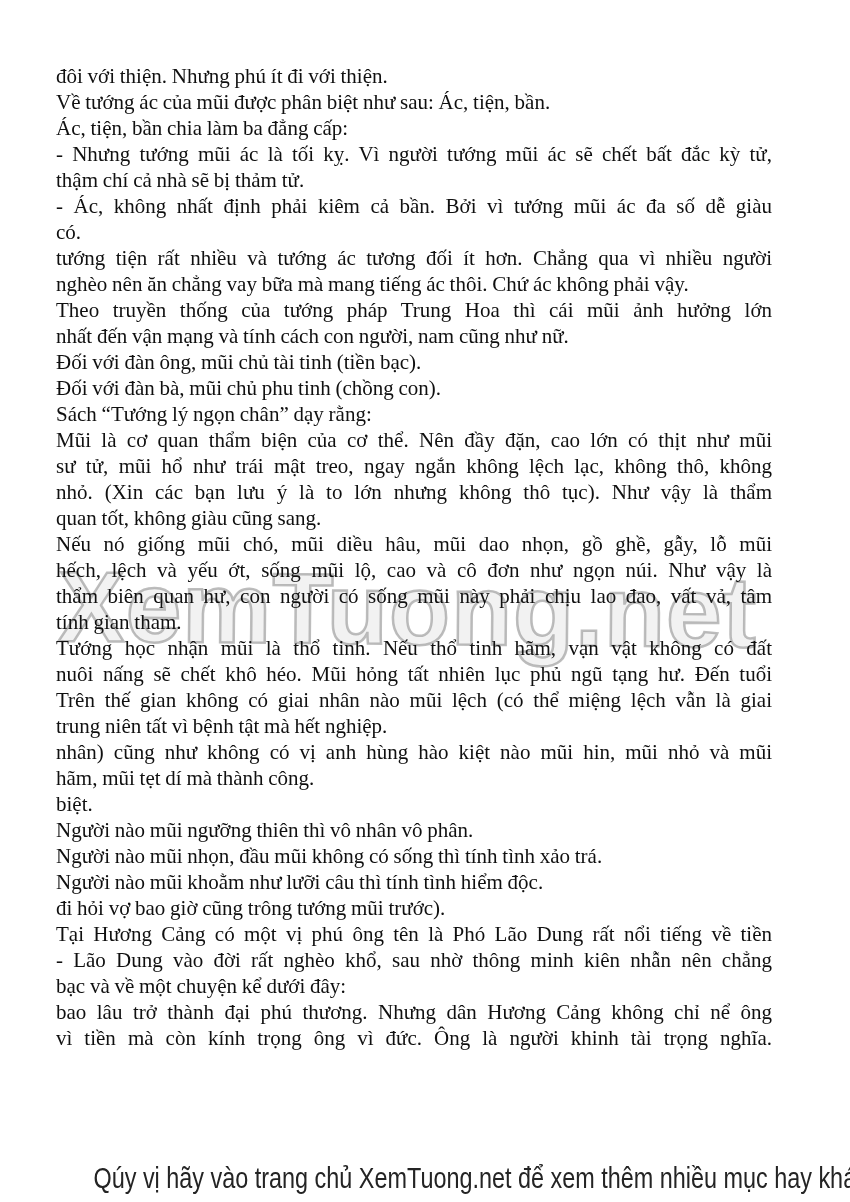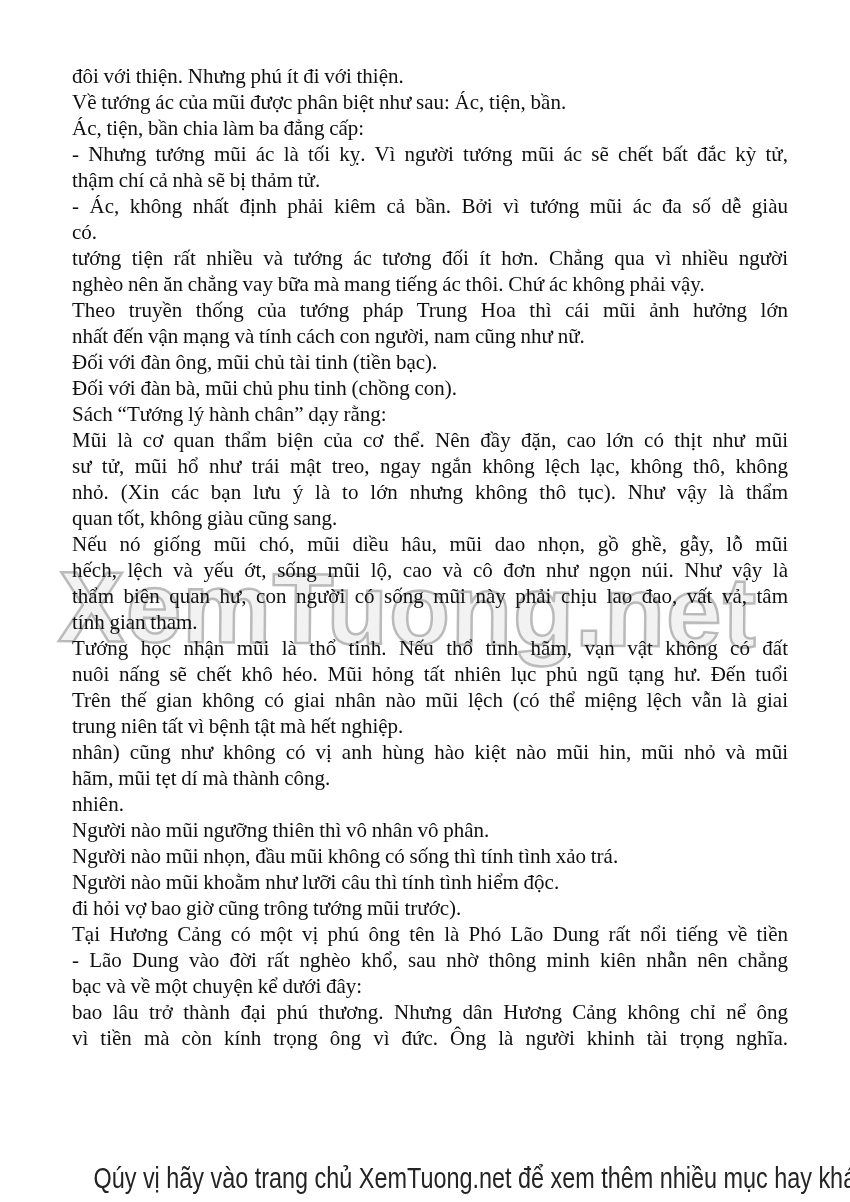--- a/index.html
+++ b/index.html
@@ -29,21 +29,21 @@
     white-space: nowrap;
     color: rgba(130, 130, 130, 0.10);
     -webkit-text-stroke: 2.5px rgba(145, 145, 145, 0.60);
     transform: rotate(0.5deg);
     transform-origin: left center;
     letter-spacing: 1px;
     user-select: none;
   }
   .text-block {
     position: absolute;
-    left: 72px;
+    left: 56px;
     top: 63px;
     width: 716px;
     z-index: 2;
     font-size: 21px;
     line-height: 26px;
     word-spacing: -0.5px;
   }
   .line {
     height: 26px;
     overflow: hidden;
@@ -84,36 +84,36 @@
       <div class="line">- Nhưng tướng mũi ác là tối kỵ. Vì người tướng mũi ác sẽ chết bất đắc kỳ tử,</div>
       <div class="line plain">thậm chí cả nhà sẽ bị thảm tử.</div>
       <div class="line">- Ác, không nhất định phải kiêm cả bần. Bởi vì tướng mũi ác đa số dễ giàu</div>
       <div class="line plain">có.</div>
       <div class="line">tướng tiện rất nhiều và tướng ác tương đối ít hơn. Chẳng qua vì nhiều người</div>
       <div class="line plain">nghèo nên ăn chẳng vay bữa mà mang tiếng ác thôi. Chứ ác không phải vậy.</div>
       <div class="line">Theo truyền thống của tướng pháp Trung Hoa thì cái mũi ảnh hưởng lớn</div>
       <div class="line plain">nhất đến vận mạng và tính cách con người, nam cũng như nữ.</div>
       <div class="line plain">Đối với đàn ông, mũi chủ tài tinh (tiền bạc).</div>
       <div class="line plain">Đối với đàn bà, mũi chủ phu tinh (chồng con).</div>
-      <div class="line plain">Sách “Tướng lý hành chân” dạy rằng:</div>
+      <div class="line plain">Sách “Tướng lý ngọn chân” dạy rằng:</div>
       <div class="line">Mũi là cơ quan thẩm biện của cơ thể. Nên đầy đặn, cao lớn có thịt như mũi</div>
       <div class="line">sư tử, mũi hổ như trái mật treo, ngay ngắn không lệch lạc, không thô, không</div>
       <div class="line">nhỏ. (Xin các bạn lưu ý là to lớn nhưng không thô tục). Như vậy là thẩm</div>
       <div class="line plain">quan tốt, không giàu cũng sang.</div>
       <div class="line">Nếu nó giống mũi chó, mũi diều hâu, mũi dao nhọn, gồ ghề, gẫy, lỗ mũi</div>
       <div class="line">hếch, lệch và yếu ớt, sống mũi lộ, cao và cô đơn như ngọn núi. Như vậy là</div>
       <div class="line">thẩm biên quan hư, con người có sống mũi này phải chịu lao đao, vất vả, tâm</div>
       <div class="line plain">tính gian tham.</div>
       <div class="line">Tướng học nhận mũi là thổ tinh. Nếu thổ tinh hãm, vạn vật không có đất</div>
       <div class="line">nuôi nấng sẽ chết khô héo. Mũi hỏng tất nhiên lục phủ ngũ tạng hư. Đến tuổi</div>
       <div class="line">Trên thế gian không có giai nhân nào mũi lệch (có thể miệng lệch vẫn là giai</div>
       <div class="line plain">trung niên tất vì bệnh tật mà hết nghiệp.</div>
       <div class="line">nhân) cũng như không có vị anh hùng hào kiệt nào mũi hin, mũi nhỏ và mũi</div>
       <div class="line plain">hãm, mũi tẹt dí mà thành công.</div>
-      <div class="line plain">nhiên.</div>
+      <div class="line plain">biệt.</div>
       <div class="line plain">Người nào mũi ngưỡng thiên thì vô nhân vô phân.</div>
       <div class="line plain">Người nào mũi nhọn, đầu mũi không có sống thì tính tình xảo trá.</div>
       <div class="line plain">Người nào mũi khoằm như lưỡi câu thì tính tình hiểm độc.</div>
       <div class="line plain">đi hỏi vợ bao giờ cũng trông tướng mũi trước).</div>
       <div class="line">Tại Hương Cảng có một vị phú ông tên là Phó Lão Dung rất nổi tiếng về tiền</div>
       <div class="line">- Lão Dung vào đời rất nghèo khổ, sau nhờ thông minh kiên nhẫn nên chẳng</div>
       <div class="line plain">bạc và về một chuyện kể dưới đây:</div>
       <div class="line">bao lâu trở thành đại phú thương. Nhưng dân Hương Cảng không chỉ nể ông</div>
       <div class="line">vì tiền mà còn kính trọng ông vì đức. Ông là người khinh tài trọng nghĩa.</div>
     </div>

